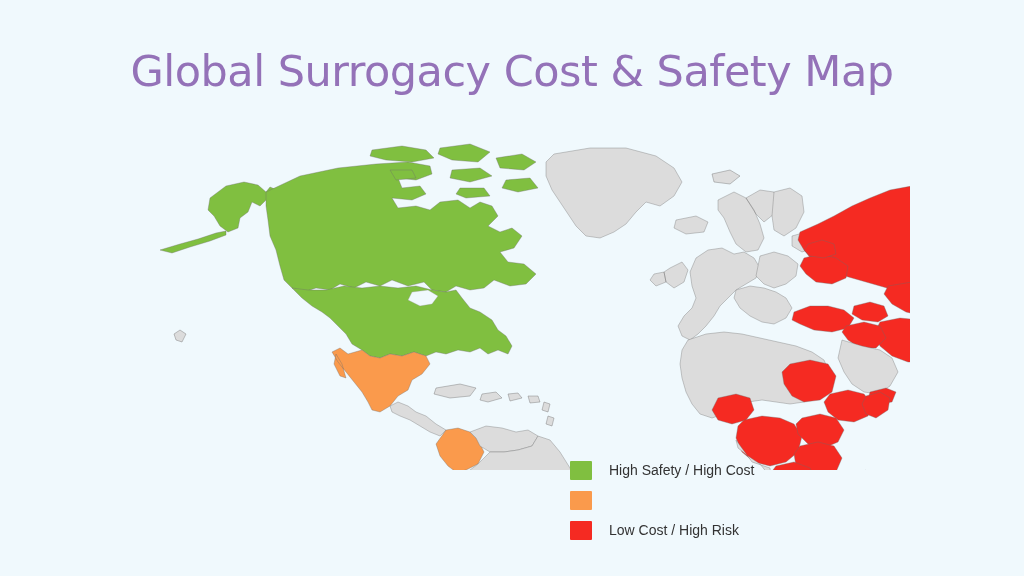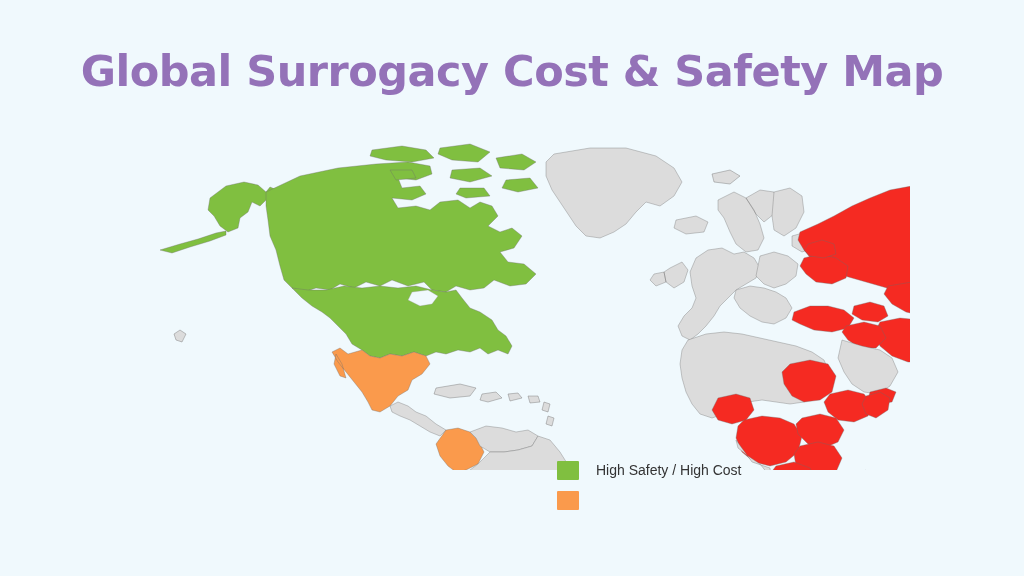--- a/index.html
+++ b/index.html
@@ -20,21 +20,21 @@
     background: #f0f9fd;
   }
   #title {
     position: absolute;
     top: 46px;
     left: 0;
     width: 1024px;
     text-align: center;
     font-family: "DejaVu Sans", sans-serif;
     font-size: 43px;
-    font-weight: bold;
+    font-weight: normal;
     letter-spacing: -0.5px;
     color: #9472b8;
     white-space: nowrap;
   }
   #map-wrap {
     position: absolute;
     left: 140px;
     top: 140px;
     width: 770px;
     height: 330px;
@@ -55,21 +55,21 @@
   .c-orange{ fill: #fa9a4c; }
   .c-red   { fill: #f52a22; }
   .isle {
     stroke: #6b6b6b;
     stroke-width: 0.4;
     fill: #dcdcdc;
     vector-effect: non-scaling-stroke;
   }
   #legend {
     position: absolute;
-    left: 557px;
+    left: 570px;
     top: 455px;
     width: 300px;
   }
   .legend-row {
     display: flex;
     align-items: center;
     height: 30px;
   }
   .legend-swatch {
     width: 22px;
@@ -273,15 +273,19 @@
   </div>
 
   <div id="legend">
     <div class="legend-row">
       <span class="legend-swatch sw-green"></span>
       <span class="legend-label">High Safety / High Cost</span>
     </div>
     <div class="legend-row">
       <span class="legend-swatch sw-orange"></span>
     </div>
+    <div class="legend-row">
+      <span class="legend-swatch sw-red"></span>
+      <span class="legend-label">Low Cost / High Risk</span>
+    </div>
   </div>
 
 </div>
 
 </body></html>

